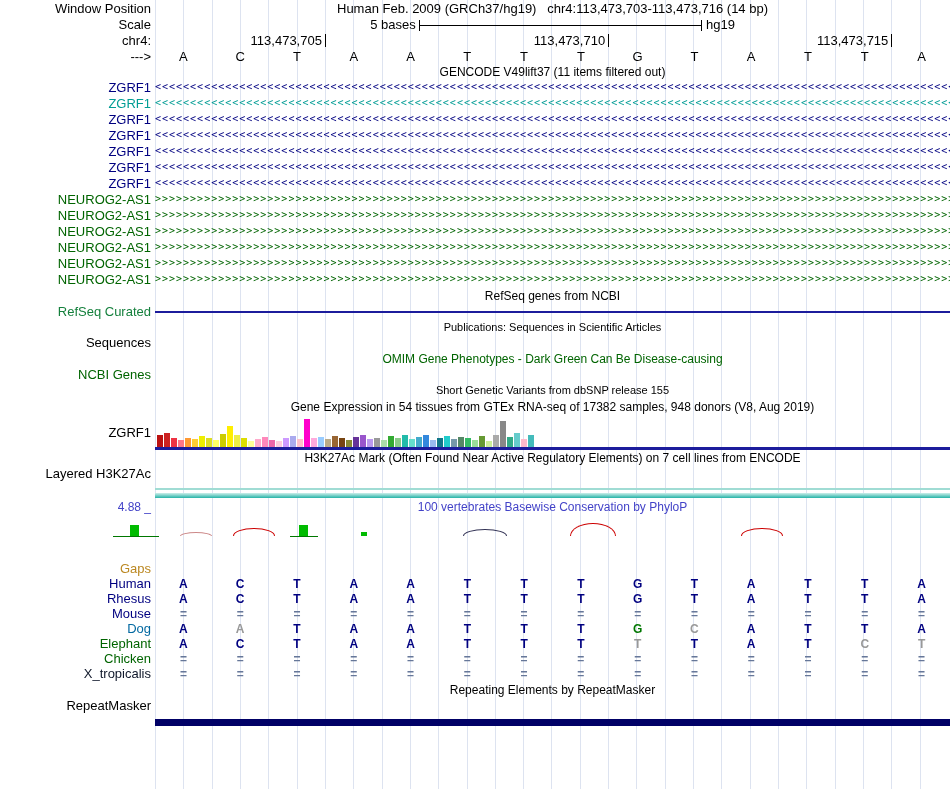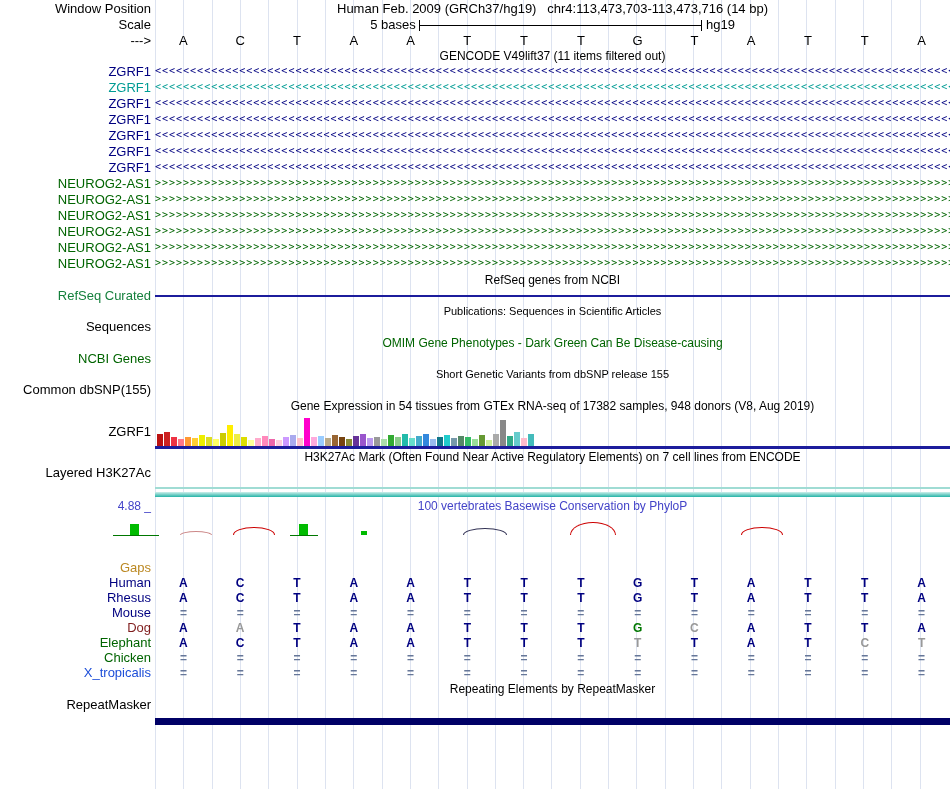--- a/index.html
+++ b/index.html
@@ -48,20 +48,31 @@
       <div class="lbl">Scale</div>
       <div class="main">
           <div class="center f13">
         <span>5 bases</span>
         <span class="scalebar"></span>
         <span>hg19</span>
       </div>
         </div>
     </div>
 
+    <div class="row h16">
+      <div class="lbl">chr4:</div>
+      <div class="main" id="coord-layer">
+          <span class="coordnum" style="left: 59.9286px; width: 107px;">113,473,705</span>
+          <span class="tick" style="left: 169.929px;"></span>
+          <span class="coordnum" style="left: 343.143px; width: 107px;">113,473,710</span>
+          <span class="tick" style="left: 453.143px;"></span>
+          <span class="coordnum" style="left: 626.357px; width: 107px;">113,473,715</span>
+          <span class="tick" style="left: 736.357px;"></span>
+        </div>
+    </div>
 
     <div class="row h16">
       <div class="lbl">---&gt;</div>
       <div class="main">
           <div class="basegrid seqletters" id="seq-cells">
             <span>A</span>
             <span>C</span>
             <span>T</span>
             <span>A</span>
             <span>A</span>
@@ -205,24 +216,20 @@
       <div class="main"></div>
     </div>
 
     <div class="row h16">
       <div class="lbl"></div>
       <div class="main">
           <div class="center f11">Short Genetic Variants from dbSNP release 155</div>
         </div>
     </div>
 
-    <div class="row h15">
-      <div class="lbl">Common dbSNP(155)</div>
-      <div class="main"></div>
-    </div>
 
     <div class="row h17">
       <div class="lbl"></div>
       <div class="main">
           <div class="center f12">Gene Expression in 54 tissues from GTEx RNA-seq of 17382 samples, 948 donors (V8, Aug 2019)</div>
         </div>
     </div>
 
     <div class="row" style="height:35px;">
       <div class="lbl">ZGRF1</div>
@@ -412,21 +419,21 @@
               <span style="color: rgb(102, 119, 153);">=</span>
               <span style="color: rgb(102, 119, 153);">=</span>
               <span style="color: rgb(102, 119, 153);">=</span>
               <span style="color: rgb(102, 119, 153);">=</span>
               <span style="color: rgb(102, 119, 153);">=</span>
               <span style="color: rgb(102, 119, 153);">=</span>
             </div>
           </div>
         </div>
         <div class="row h15">
-          <div class="lbl" style="color: #7f1d1d;">Dog</div>
+          <div class="lbl" style="color: #0369a1;">Dog</div>
           <div class="main">
             <div class="basegrid mzletters">
               <span style="color: rgb(0, 0, 128);">A</span>
               <span style="color: rgb(153, 153, 153);">A</span>
               <span style="color: rgb(0, 0, 128);">T</span>
               <span style="color: rgb(0, 0, 128);">A</span>
               <span style="color: rgb(0, 0, 128);">A</span>
               <span style="color: rgb(0, 0, 128);">T</span>
               <span style="color: rgb(0, 0, 128);">T</span>
               <span style="color: rgb(0, 0, 128);">T</span>
@@ -475,21 +482,21 @@
               <span style="color: rgb(102, 119, 153);">=</span>
               <span style="color: rgb(102, 119, 153);">=</span>
               <span style="color: rgb(102, 119, 153);">=</span>
               <span style="color: rgb(102, 119, 153);">=</span>
               <span style="color: rgb(102, 119, 153);">=</span>
               <span style="color: rgb(102, 119, 153);">=</span>
             </div>
           </div>
         </div>
         <div class="row h15">
-          <div class="lbl" style="color: #1d4ed8;">X_tropicalis</div>
+          <div class="lbl" style="color: #0f172a;">X_tropicalis</div>
           <div class="main">
             <div class="basegrid mzletters">
               <span style="color: rgb(102, 119, 153);">=</span>
               <span style="color: rgb(102, 119, 153);">=</span>
               <span style="color: rgb(102, 119, 153);">=</span>
               <span style="color: rgb(102, 119, 153);">=</span>
               <span style="color: rgb(102, 119, 153);">=</span>
               <span style="color: rgb(102, 119, 153);">=</span>
               <span style="color: rgb(102, 119, 153);">=</span>
               <span style="color: rgb(102, 119, 153);">=</span>

